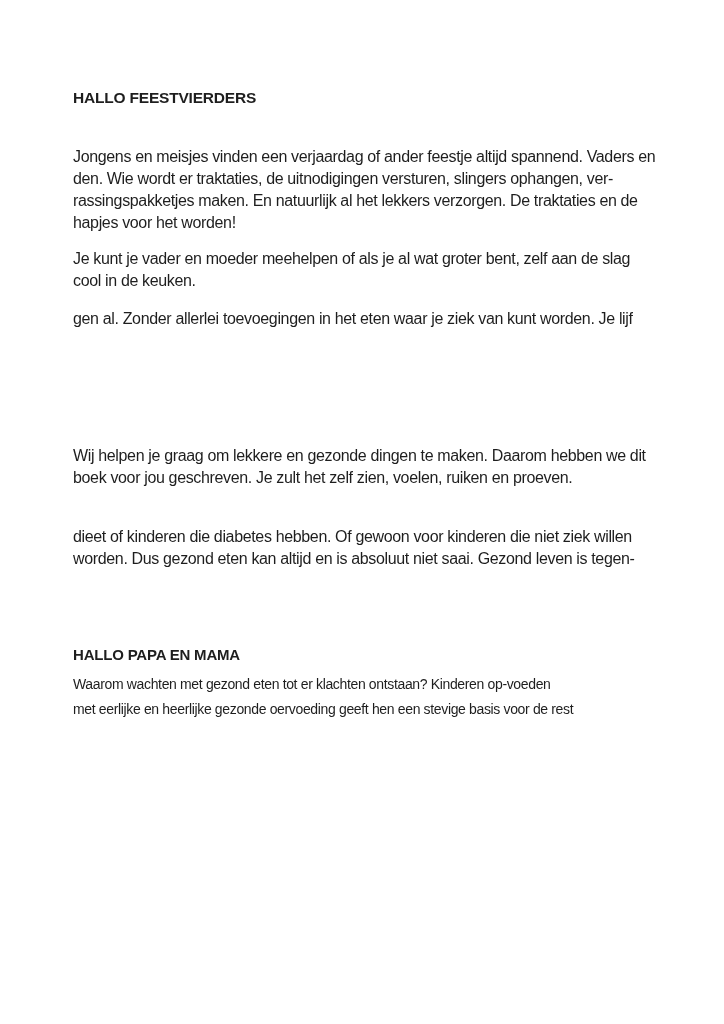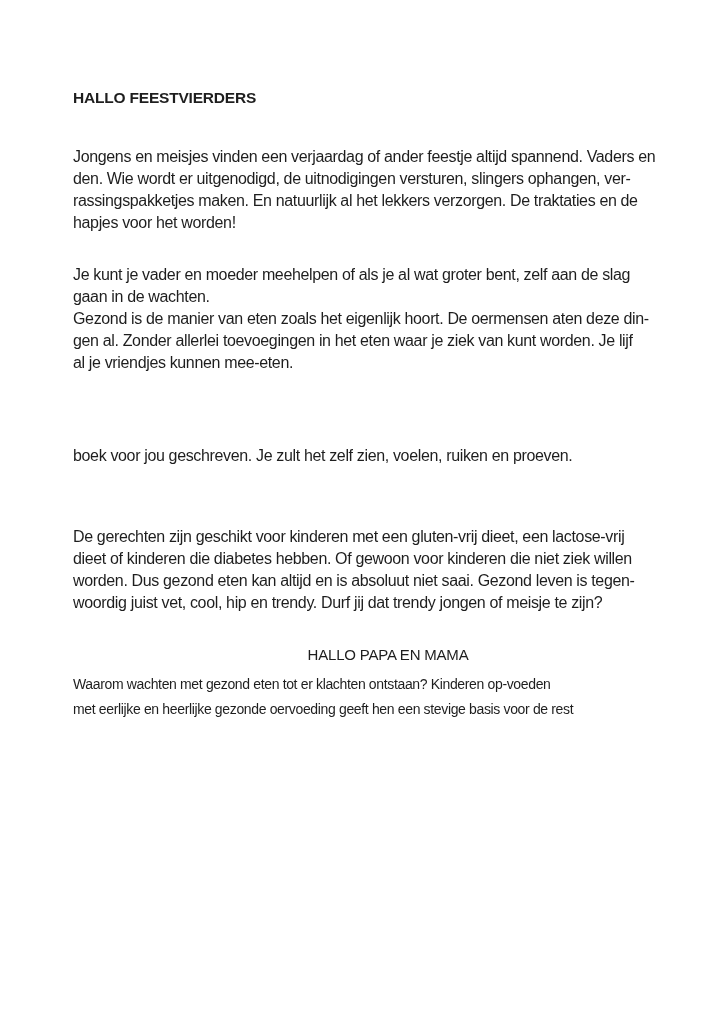--- a/index.html
+++ b/index.html
@@ -23,84 +23,80 @@
   }
   .doc-title {
     font-size: 15.5px;
     font-weight: bold;
     letter-spacing: -0.2px;
     line-height: 22px;
     margin: 0;
   }
   .doc-subheading {
     font-size: 15px;
-    font-weight: normal;
+    font-weight: bold;
     letter-spacing: -0.2px;
     line-height: 22px;
     margin: 0;
-    text-align: center;
   }
   .body-text {
     font-size: 16px;
     line-height: 22px;
     letter-spacing: -0.35px;
   }
   .body-text .line,
   .closing-text .line {
     white-space: nowrap;
   }
   .closing-text {
     font-size: 14px;
     line-height: 25px;
     letter-spacing: -0.35px;
   }
   
   #title-block   { top: 87px;  }
   #para-1        { top: 146px; }
-  #para-2        { top: 264px; }
+  #para-2        { top: 248px; }
   #para-3        { top: 308px; }
   #para-4        { top: 445px; }
   #para-5        { top: 526px; }
   #subheading    { top: 644px; }
   #para-6        { top: 672px; }
 </style>
 </head>
 <body>
 
 <div class="page" style="background: rgb(255, 255, 255); color: rgb(30, 30, 30);">
 
   <h1 id="title-block" class="block doc-title">HALLO FEESTVIERDERS</h1>
 
   <div id="para-1" class="block body-text">
       <div class="line">Jongens en meisjes vinden een verjaardag of ander feestje altijd spannend. Vaders en</div>
-      <div class="line">den. Wie wordt er uitgenodigd, de uitnodigingen versturen, slingers ophangen, ver-</div>
+      <div class="line">den. Wie wordt er traktaties, de uitnodigingen versturen, slingers ophangen, ver-</div>
       <div class="line">rassingspakketjes maken. En natuurlijk al het lekkers verzorgen. De traktaties en de</div>
       <div class="line">hapjes voor het worden!</div>
     </div>
 
   <div id="para-2" class="block body-text">
       <div class="line">Je kunt je vader en moeder meehelpen of als je al wat groter bent, zelf aan de slag</div>
-      <div class="line">gaan in de wachten.</div>
+      <div class="line">cool in de keuken.</div>
     </div>
 
   <div id="para-3" class="block body-text">
-      <div class="line">Gezond is de manier van eten zoals het eigenlijk hoort. De oermensen aten deze din-</div>
       <div class="line">gen al. Zonder allerlei toevoegingen in het eten waar je ziek van kunt worden. Je lijf</div>
-      <div class="line">al je vriendjes kunnen mee-eten.</div>
     </div>
 
   <div id="para-4" class="block body-text">
+      <div class="line">Wij helpen je graag om lekkere en gezonde dingen te maken. Daarom hebben we dit</div>
       <div class="line">boek voor jou geschreven. Je zult het zelf zien, voelen, ruiken en proeven.</div>
     </div>
 
   <div id="para-5" class="block body-text">
-      <div class="line">De gerechten zijn geschikt voor kinderen met een gluten-vrij dieet, een lactose-vrij</div>
       <div class="line">dieet of kinderen die diabetes hebben. Of gewoon voor kinderen die niet ziek willen</div>
       <div class="line">worden. Dus gezond eten kan altijd en is absoluut niet saai. Gezond leven is tegen-</div>
-      <div class="line">woordig juist vet, cool, hip en trendy. Durf jij dat trendy jongen of meisje te zijn?</div>
     </div>
 
   <h2 id="subheading" class="block doc-subheading">HALLO PAPA EN MAMA</h2>
 
   <div id="para-6" class="block closing-text">
       <div class="line">Waarom wachten met gezond eten tot er klachten ontstaan? Kinderen op-voeden</div>
       <div class="line">met eerlijke en heerlijke gezonde oervoeding geeft hen een stevige basis voor de rest</div>
     </div>
 
 </div>

